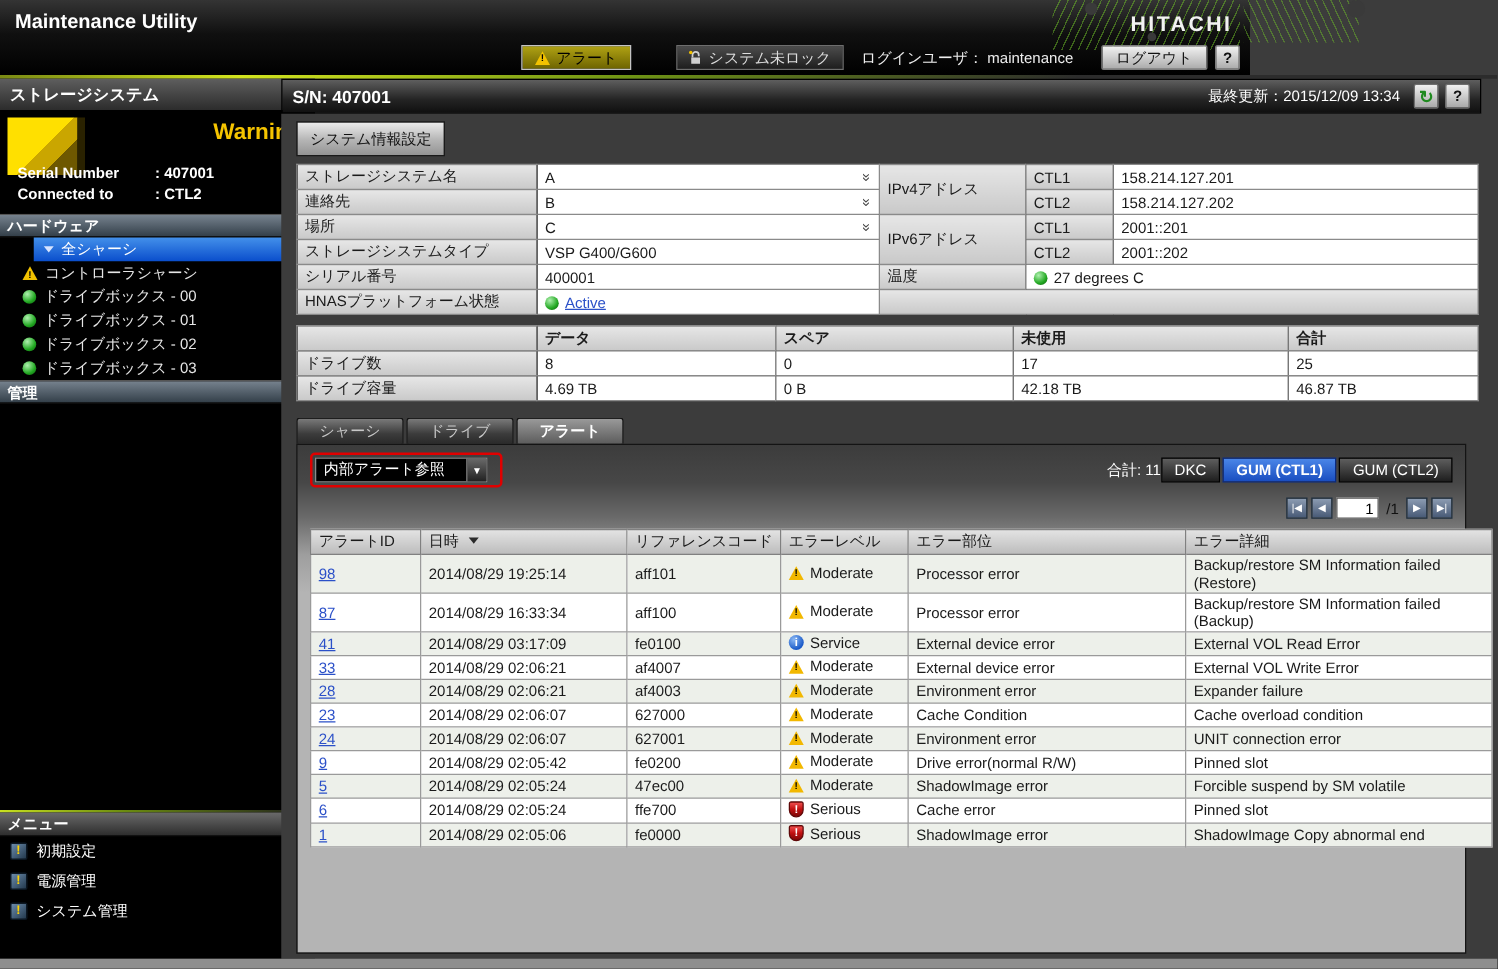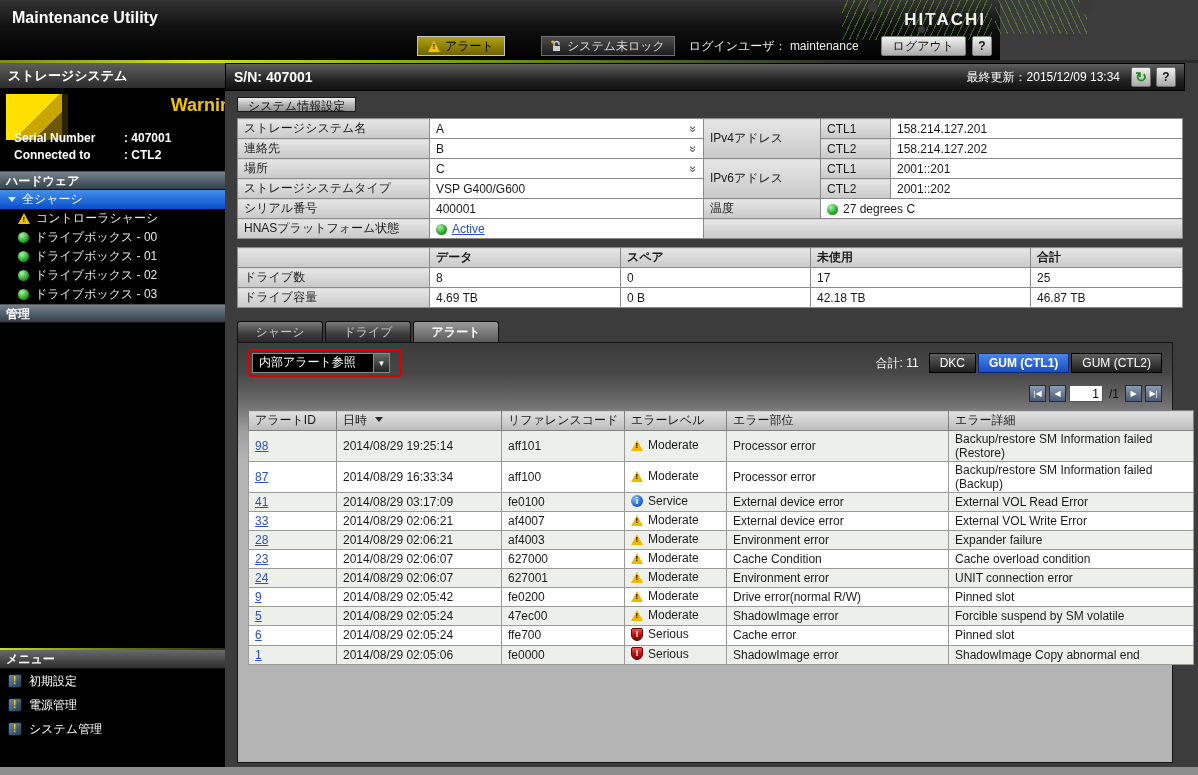--- a/index.html
+++ b/index.html
@@ -48,21 +48,21 @@
     background:linear-gradient(135deg,#ffe000 0 52%,#caa600 52% 72%,#6e5800 72%);
     border-right:6px solid #2a2200;}
   .status-word{position:absolute;right:10px;top:6px;font-size:18px;font-weight:bold;color:#f5c400;}
   .status-line{position:absolute;left:14px;display:flex;color:#fff;font-size:12px;font-weight:bold;}
   .status-line .sl-label{width:110px;}
   .status-line1{top:42px;}
   .status-line2{top:59px;}
   .section-bar{flex:none;height:19px;line-height:19px;padding-left:6px;font-size:12px;font-weight:bold;color:#fff;
     background:linear-gradient(180deg,#76828e,#333f49);border-top:1px solid #555;border-bottom:1px solid #111;}
   .selected-chassis{flex:none;height:19px;display:flex;align-items:center;gap:6px;padding-left:8px;font-size:12px;color:#fff;
-    background:linear-gradient(180deg,#4390ea,#0a4ecc);cursor:pointer;}
+    background:linear-gradient(180deg,#4390ea,#0a4ecc);cursor:pointer;margin-left:27px;}
   .tri-down{width:0;height:0;border-left:4px solid transparent;border-right:4px solid transparent;border-top:5px solid #d6e4ff;}
   .hw-list{flex:none;}
   .hw-item{height:19px;display:flex;align-items:center;gap:6px;padding-left:18px;font-size:12px;color:#e6e6e6;cursor:pointer;}
   .side-spacer{flex:1;}
   .menu-sep{flex:none;height:2px;background:linear-gradient(90deg,#c8e020,#6a8a10 40%,#1e1e1e);}
   .menu-bar{flex:none;height:19px;line-height:19px;padding-left:6px;font-size:12px;font-weight:bold;color:#fff;
     background:linear-gradient(180deg,#6a6a6a,#2e2e2e);border-bottom:1px solid #111;}
   .menu-item{height:24px;display:flex;align-items:center;gap:7px;padding:0 8px;font-size:12px;color:#fff;cursor:pointer;}
   .menu-icon{position:relative;width:14px;height:14px;border-radius:2px;border:1px solid #0c1824;
     background:linear-gradient(135deg,#6c8cac,#22384c);}
@@ -76,21 +76,21 @@
     background:linear-gradient(180deg,#5e5e5e,#242424 60%,#101010);border:1px solid #000;}
   .sn-title{font-size:14px;font-weight:bold;color:#fff;}
   .sn-right{margin-left:auto;display:flex;align-items:center;gap:5px;}
   .last-update{font-size:12px;color:#fff;margin-right:6px;}
   .mini-btn{width:20px;height:20px;font-size:12px;font-weight:bold;color:#111;border-radius:2px;
     background:linear-gradient(180deg,#f0f0f0,#a8a8a8);border:1px solid #6e6e6e;cursor:pointer;
     display:flex;align-items:center;justify-content:center;}
   .refresh-glyph{color:#1f8a1f;font-weight:bold;font-size:14px;line-height:1;}
 
   .content{flex:1;background:#3c3c3c;padding:5px 12px 2px 12px;display:flex;flex-direction:column;}
-  .btn-sysinfo{align-self:flex-start;height:15px;padding:0 10px;font-size:12px;color:#111;margin:1px 0 6px 0;
+  .btn-sysinfo{align-self:flex-start;height:28px;padding:0 10px;font-size:12px;color:#111;margin:1px 0 6px 0;
     background:linear-gradient(180deg,#ececec,#b4b4b4 55%,#949494);border:1px solid #1a1a1a;cursor:pointer;}
 
   table{border-collapse:collapse;table-layout:fixed;width:946px;}
   td,th{font-size:12px;height:19px;padding:1px 6px;border:1px solid #8a8a8a;overflow:hidden;white-space:nowrap;text-align:left;vertical-align:middle;color:#1a1a1a;}
   .lbl{background:linear-gradient(180deg,#e6e6e6,#c9c9c9);}
   .val{background:#fff;}
   .chev{float:right;display:inline-block;transform:rotate(90deg);font-size:12px;color:#444;cursor:pointer;}
   .dot-green{display:inline-block;width:11px;height:11px;border-radius:50%;margin-right:5px;vertical-align:-2px;
     background:radial-gradient(circle at 35% 30%,#aef0ae,#22a822 60%,#0b560b);}
   .link{color:#2b50c8;text-decoration:underline;cursor:pointer;}
@@ -105,21 +105,21 @@
 
   .alert-panel{flex:1;border:1px solid #141414;padding:6px 10px;margin-bottom:2px;
     background:linear-gradient(180deg,#3c3c3c 0,#474747 30px,#6a6a6a 58px,#9e9e9e 88px,#b4b4b4 118px,#b4b4b4 100%);}
   .panel-top{display:flex;align-items:center;justify-content:space-between;}
   .red-box{display:inline-flex;border:2px solid #e00000;border-radius:4px;padding:2px 10px 2px 2px;}
   .dropdown{display:flex;align-items:flex-start;justify-content:space-between;width:138px;height:20px;
     background:#000;border:1px solid #8a8a8a;color:#fff;font-size:12px;padding-left:6px;cursor:pointer;}
   .dd-arrow{width:16px;height:18px;display:flex;align-items:center;justify-content:center;font-size:8px;color:#fff;
     background:linear-gradient(180deg,#686868,#222);border-left:1px solid #8a8a8a;}
   .panel-top-right{display:flex;align-items:center;}
-  .total-label{color:#fff;font-size:12px;margin-right:10px;}
+  .total-label{color:#fff;font-size:12px;}
   .seg-group{display:flex;gap:2px;}
   .seg-btn{height:20px;padding:0 10px;font-size:12px;color:#fff;cursor:pointer;
     background:linear-gradient(180deg,#5e5e5e,#1e1e1e);border:1px solid #000;}
   .seg-btn.active{background:linear-gradient(180deg,#4a86e8,#1a4ec0);font-weight:bold;border:1px solid #0a2a80;}
 
   .pager{display:flex;justify-content:flex-end;align-items:center;gap:3px;margin-top:8px;}
   .pg-btn{width:17px;height:17px;display:flex;align-items:center;justify-content:center;font-size:8px;color:#fff;
     background:linear-gradient(180deg,#8c9cb2,#485a76);border:1px solid #1e2e3e;cursor:pointer;padding:0;}
   .pg-input{width:34px;height:17px;font-size:12px;text-align:right;border:1px solid #555;padding-right:3px;background:#fff;}
   .pg-total{font-size:12px;color:#111;margin:0 3px;}

